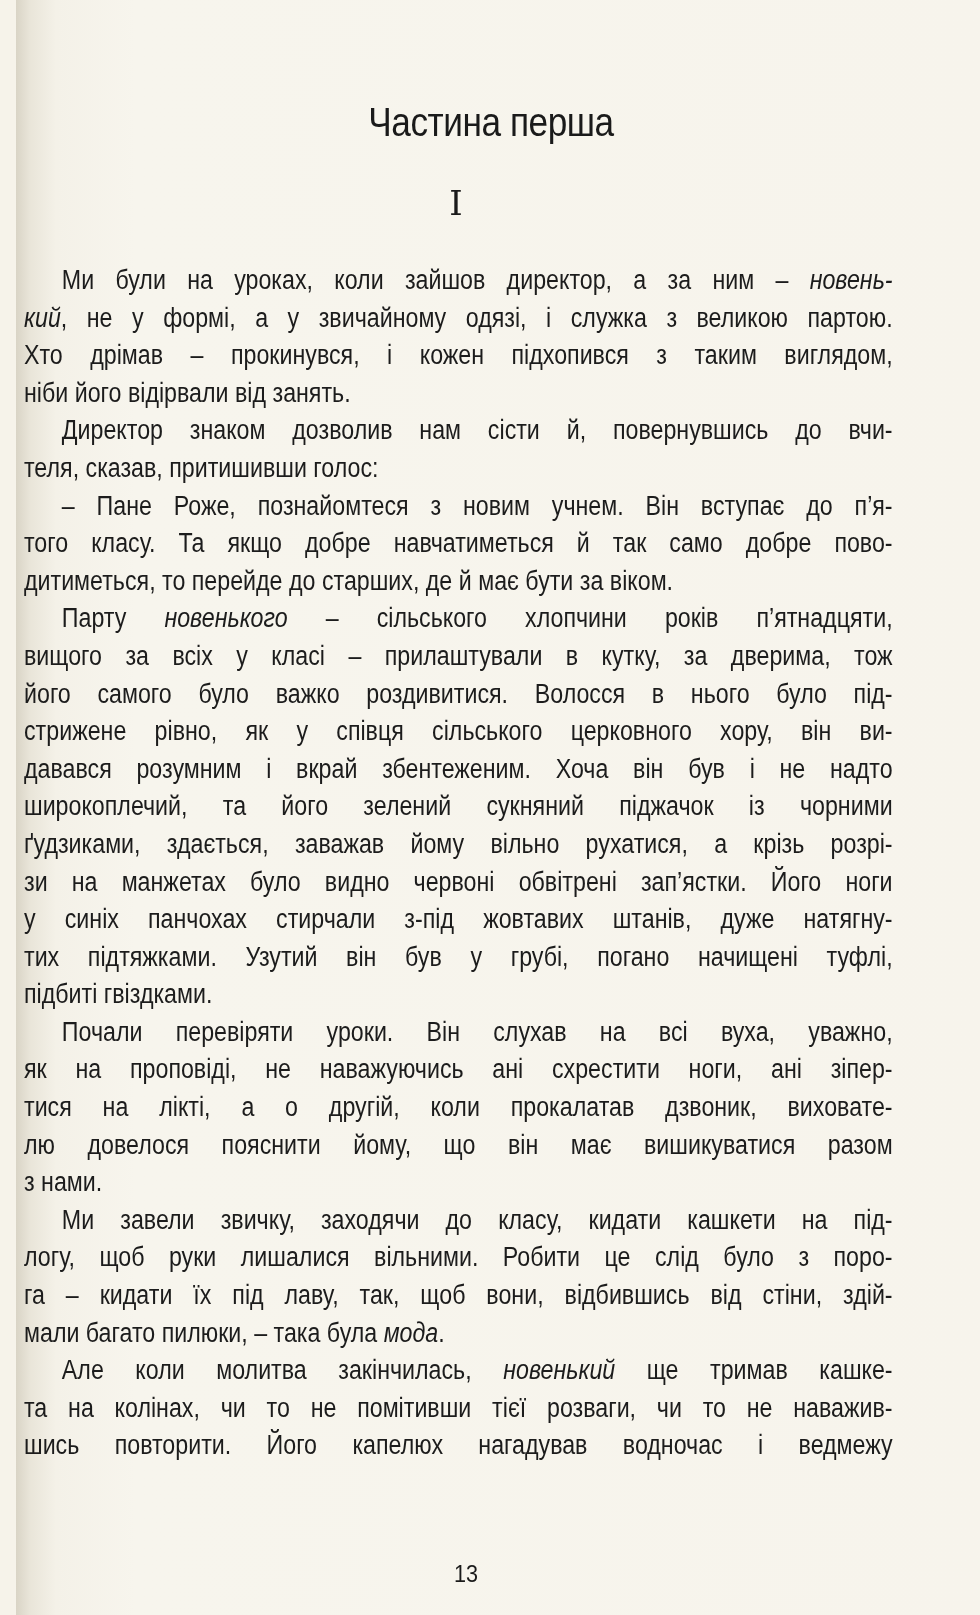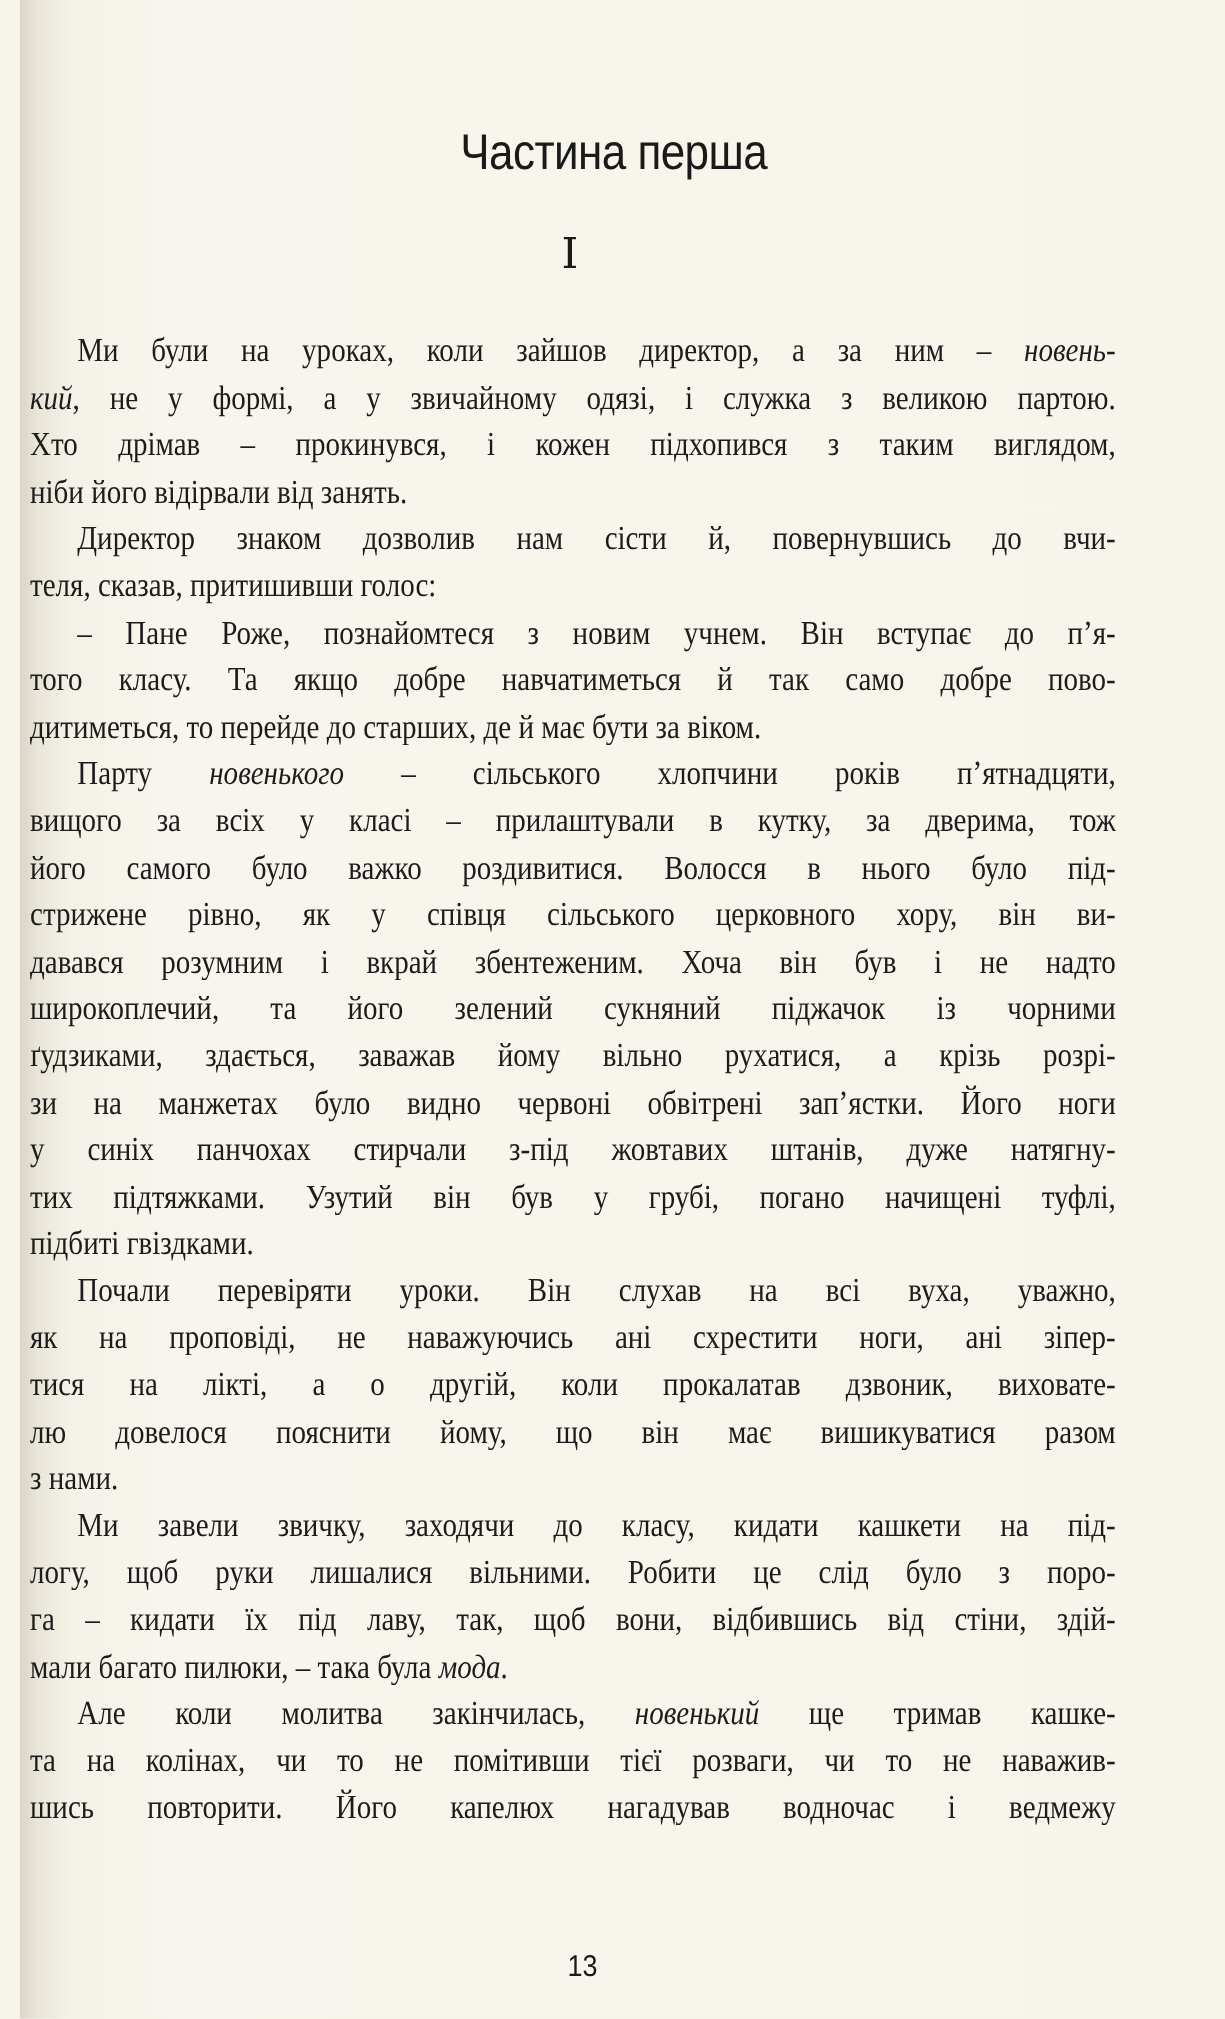--- a/index.html
+++ b/index.html
@@ -17,21 +17,21 @@
     font-family: "Liberation Sans", sans-serif; font-size: 40px; color: #1a1a1a;
     transform: scaleX(0.88); transform-origin: 475px 0;
     letter-spacing: -0.5px;
   }
   .chapter-num {
     position: absolute; top: 183px; left: 0; width: 880px; text-align: center;
     font-family: "DejaVu Serif", serif; font-size: 34px; color: #1a1a1a;
   }
   .body-text {
     position: absolute; top: 262px; left: 8px; width: 870px;
-    font-family: Liberation Serif, serif; font-size: 27px; color: #1c1c1c;
+    font-family: Liberation Sans, sans-serif; font-size: 27px; color: #1c1c1c;
   }
   .line {
     height: 37.6px; line-height: 37.6px; white-space: nowrap;
     transform: scaleX(0.86); transform-origin: 0 0;
     width: 1010px;
     text-align: justify; text-align-last: justify;
   }
   .line.last { text-align-last: left; }
   .line.indent { padding-left: 44px; width: 966px; }
   .line em { font-style: italic; }

